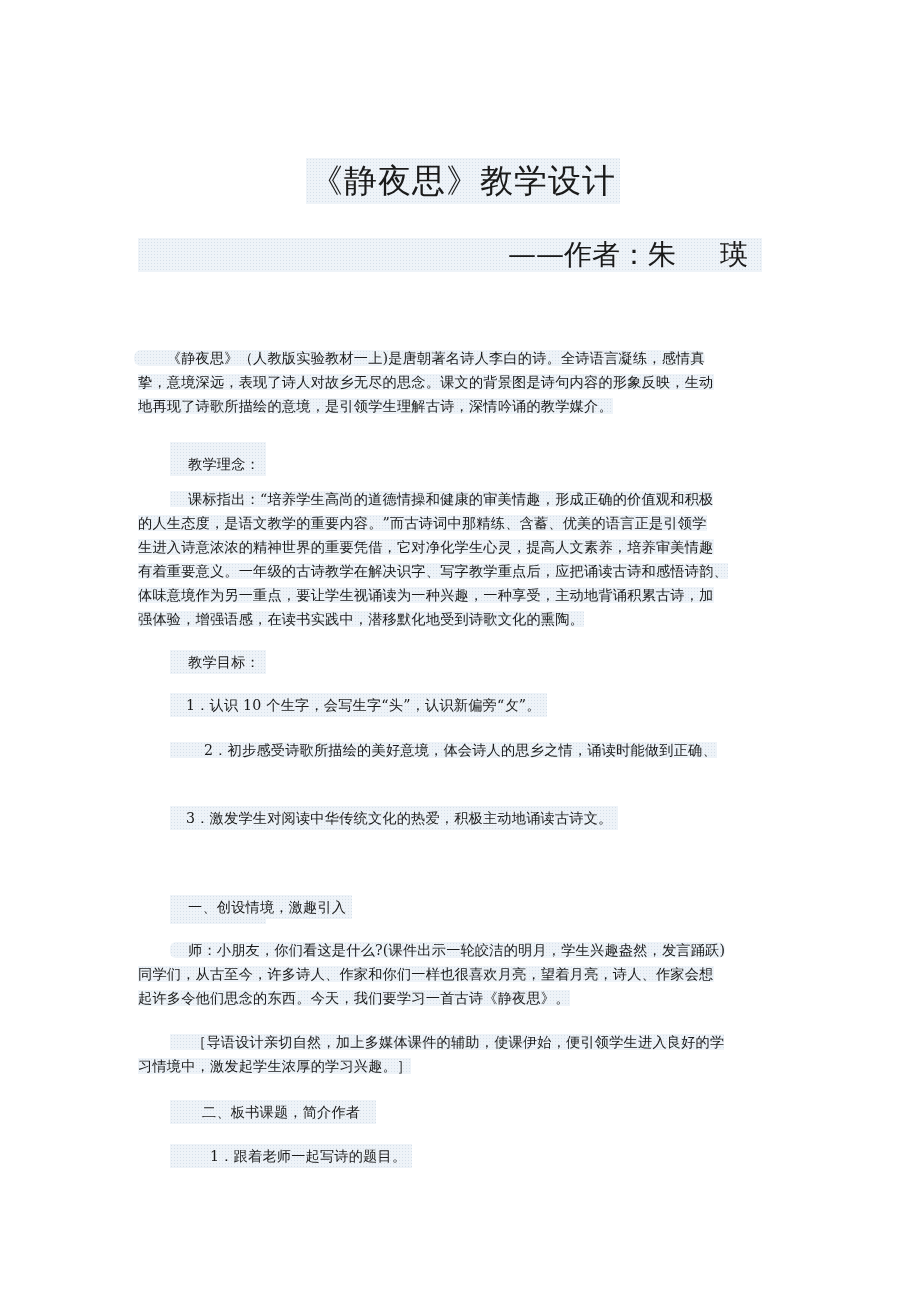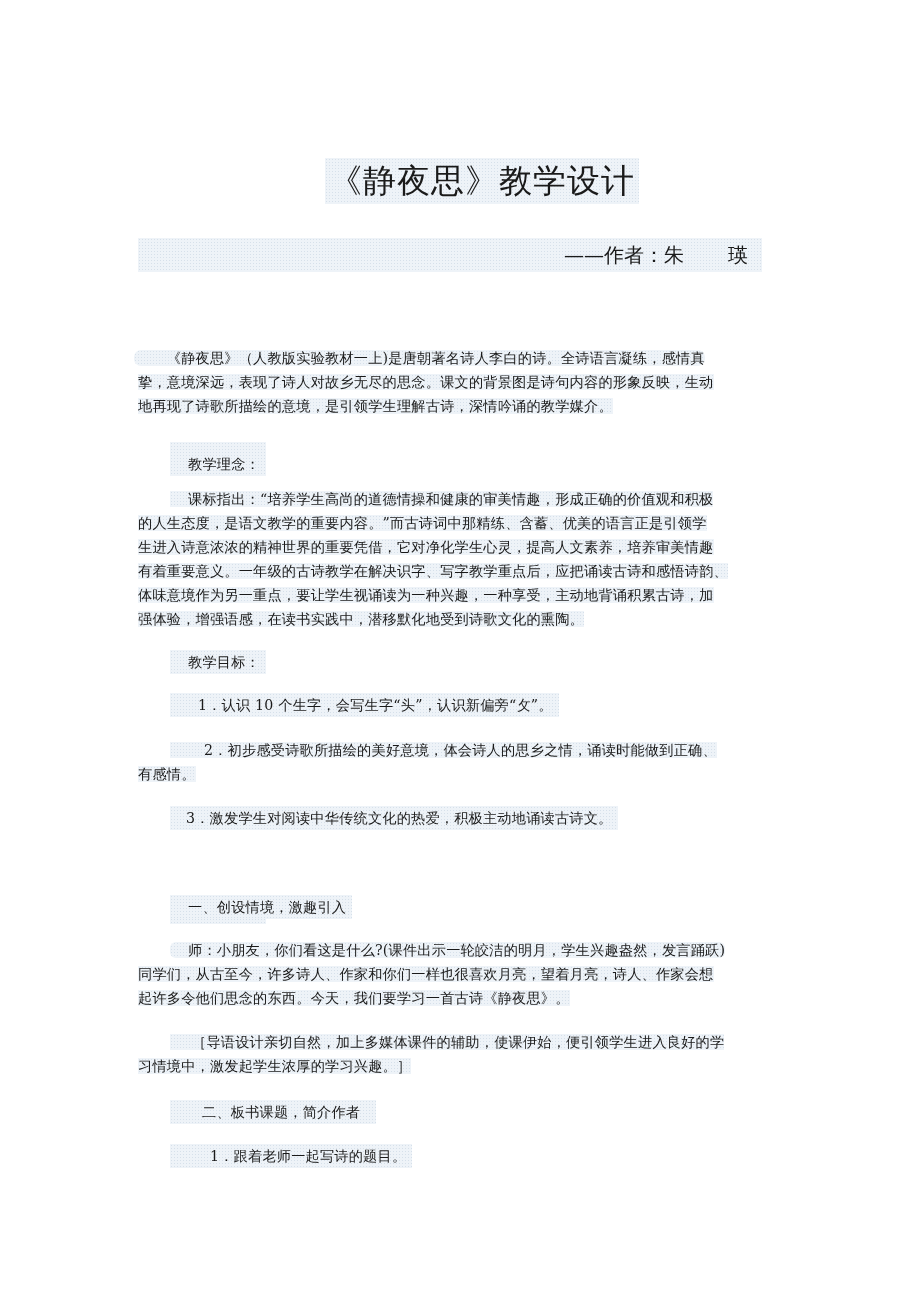--- a/index.html
+++ b/index.html
@@ -2,23 +2,23 @@
 <html><head>
 <meta charset="utf-8">
 <style>
   html, body { margin:0; padding:0; background:#ffffff; }
   body { width:920px; height:1302px; position:relative; overflow:hidden;
          font-family:"DejaVu Serif", "Liberation Serif", serif; color:#1a1a1a; }
   .hl { background-color:#eef3f8;
         background-image: radial-gradient(#d6e0ea 0.6px, transparent 0.8px);
         background-size:3px 3px; }
   .abs { position:absolute; }
-  .title { left:306px; top:158px; height:46px; font-size:33px; line-height:46px; letter-spacing:1px; white-space:nowrap; padding:0 4px;margin-left:19px; }
+  .title { left:306px; top:158px; height:46px; font-size:33px; line-height:46px; letter-spacing:1px; white-space:nowrap; padding:0 4px; }
   .author-row { left:138px; top:238px; width:624px; height:34px; }
-  .author { position:absolute; right:14px; top:0; font-size:20px; line-height:34px; white-space:nowrap; }
+  .author { position:absolute; right:14px; top:0; font-size:28px; line-height:34px; white-space:nowrap; }
   .author .gap { display:inline-block; width:44px; }
   .p { font-size:14.2px; line-height:24px; letter-spacing:0.2px; white-space:nowrap; }
   .block { left:138px; width:628px; }
   .line { display:block; height:24px; }
 </style>
 </head>
 <body>
 
 <div class="abs title hl">《静夜思》教学设计</div>
 
@@ -40,25 +40,24 @@
   <span class="line"><span class="hl" style="margin-left:32px;padding-left:18px;">课标指出：“培养学生高尚的道德情操和健康的审美情趣，形成正确的价值观和积极</span></span>
   <span class="line"><span class="hl">的人生态度，是语文教学的重要内容。”而古诗词中那精练、含蓄、优美的语言正是引领学</span></span>
   <span class="line"><span class="hl">生进入诗意浓浓的精神世界的重要凭借，它对净化学生心灵，提高人文素养，培养审美情趣</span></span>
   <span class="line"><span class="hl">有着重要意义。一年级的古诗教学在解决识字、写字教学重点后，应把诵读古诗和感悟诗韵、</span></span>
   <span class="line"><span class="hl">体味意境作为另一重点，要让学生视诵读为一种兴趣，一种享受，主动地背诵积累古诗，加</span></span>
   <span class="line"><span class="hl">强体验，增强语感，在读书实践中，潜移默化地受到诗歌文化的熏陶。</span></span>
 </div>
 
 <div class="abs p hl" style="left:170px;top:650px;padding:0 6px 0 18px;">教学目标：</div>
 
-<div class="abs p hl" style="left:170px;top:693px;padding:0 6px 0 28px;">1．认识 10 个生字，会写生字“头”，认识新偏旁“攵”。</div>
+<div class="abs p hl" style="left:170px;top:693px;padding:0 6px 0 16px;">1．认识 10 个生字，会写生字“头”，认识新偏旁“攵”。</div>
 
 <div class="abs p block" style="top:738px;">
   <span class="line"><span class="hl" style="margin-left:32px;padding-left:34px;">2．初步感受诗歌所描绘的美好意境，体会诗人的思乡之情，诵读时能做到正确、</span></span>
-  <span class="line"><span class="hl">有感情。</span></span>
 </div>
 
 <div class="abs p hl" style="left:170px;top:806px;padding:0 6px 0 16px;">3．激发学生对阅读中华传统文化的热爱，积极主动地诵读古诗文。</div>
 
 <div class="abs p hl" style="left:170px;top:900px;padding:0 6px 0 18px;">教学流程：</div>
 
 <div class="abs p hl" style="left:170px;top:895px;padding:0 6px 0 18px;">一、创设情境，激趣引入</div>
 
 <div class="abs p block" style="top:938px;">
   <span class="line"><span class="hl" style="margin-left:32px;padding-left:18px;border-radius:6px;">师：小朋友，你们看这是什么?(课件出示一轮皎洁的明月，学生兴趣盎然，发言踊跃)</span></span>

